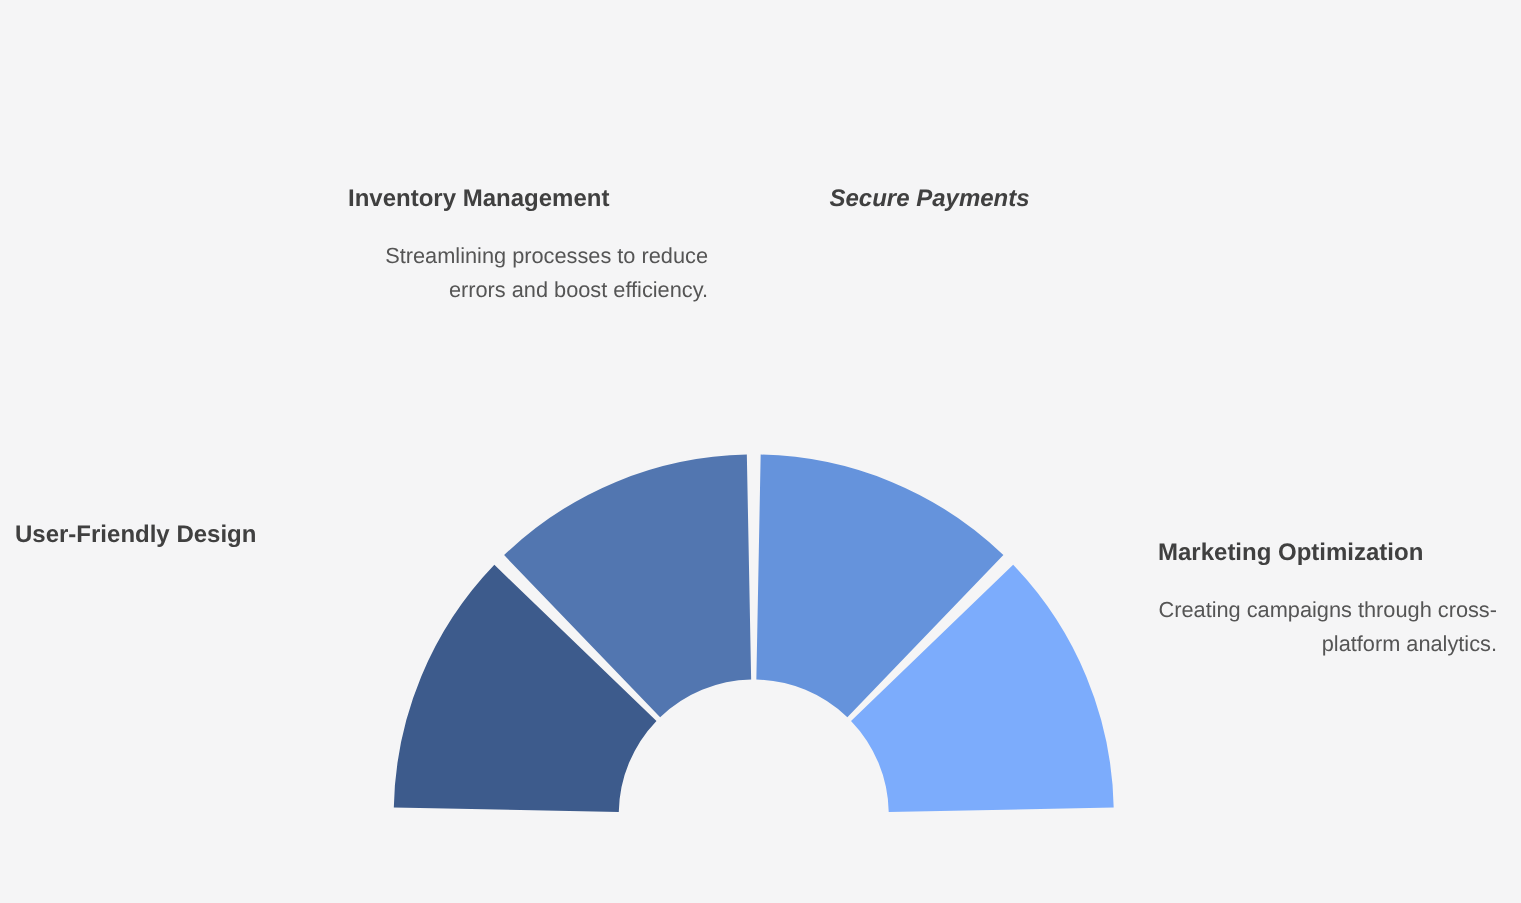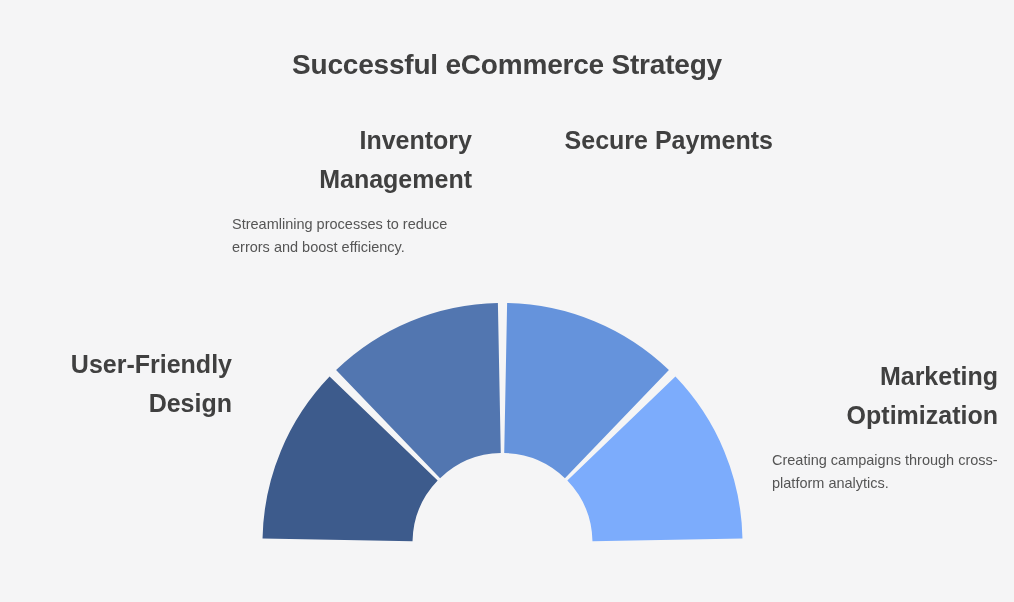--- a/index.html
+++ b/index.html
@@ -32,57 +32,56 @@
     color: #404040;
     letter-spacing: -0.2px;
     line-height: 1.2;
   }
 
   
   .label-block {
     position: absolute;
   }
   .label-heading {
-    font-size: 25px;
+    font-size: 16px;
     font-weight: bold;
     color: #404040;
     line-height: 1.55;
     margin: 0 0 14px 0;
-    text-align: right;
+    text-align: left;
   }
   .label-desc {
     font-size: 14.5px;
     font-weight: normal;
     color: #555555;
     line-height: 1.62;
     margin: 0;
-    text-align: left;
+    text-align: right;
   }
 
   .label-block.pos-top-left  { top: 121px; left: 232px; width: 240px; }
-  .label-block.pos-top-right { top: 121px; left: 533px; width: 240px; }
+  .label-block.pos-top-right { top: 121px; left: 553px; width: 240px; font-style: italic; }
   .label-block.pos-left      { top: 345px; left:  10px; width: 222px; }
   .label-block.pos-right     { top: 345px; left: 772px; width: 226px; margin-top: 12px; }
 
   
   .gauge-wrap {
     position: absolute;
     left: 255px;
     top: 295px;
     width: 495px;
     height: 256px;
   }
   .gauge-svg { display: block; width: 495px; height: 256px; }
 </style>
 </head>
 <body>
 
 <div id="infographic">
 
-  <div class="page-title">Successful eCommerce Strategy</div>
 
   <div class="label-block pos-top-left">
     <div class="label-heading">Inventory Management</div>
     <div class="label-desc">Streamlining processes to reduce errors and boost efficiency.</div>
   </div>
 
   <div class="label-block pos-top-right">
     <div class="label-heading">Secure Payments</div>
   </div>
 

